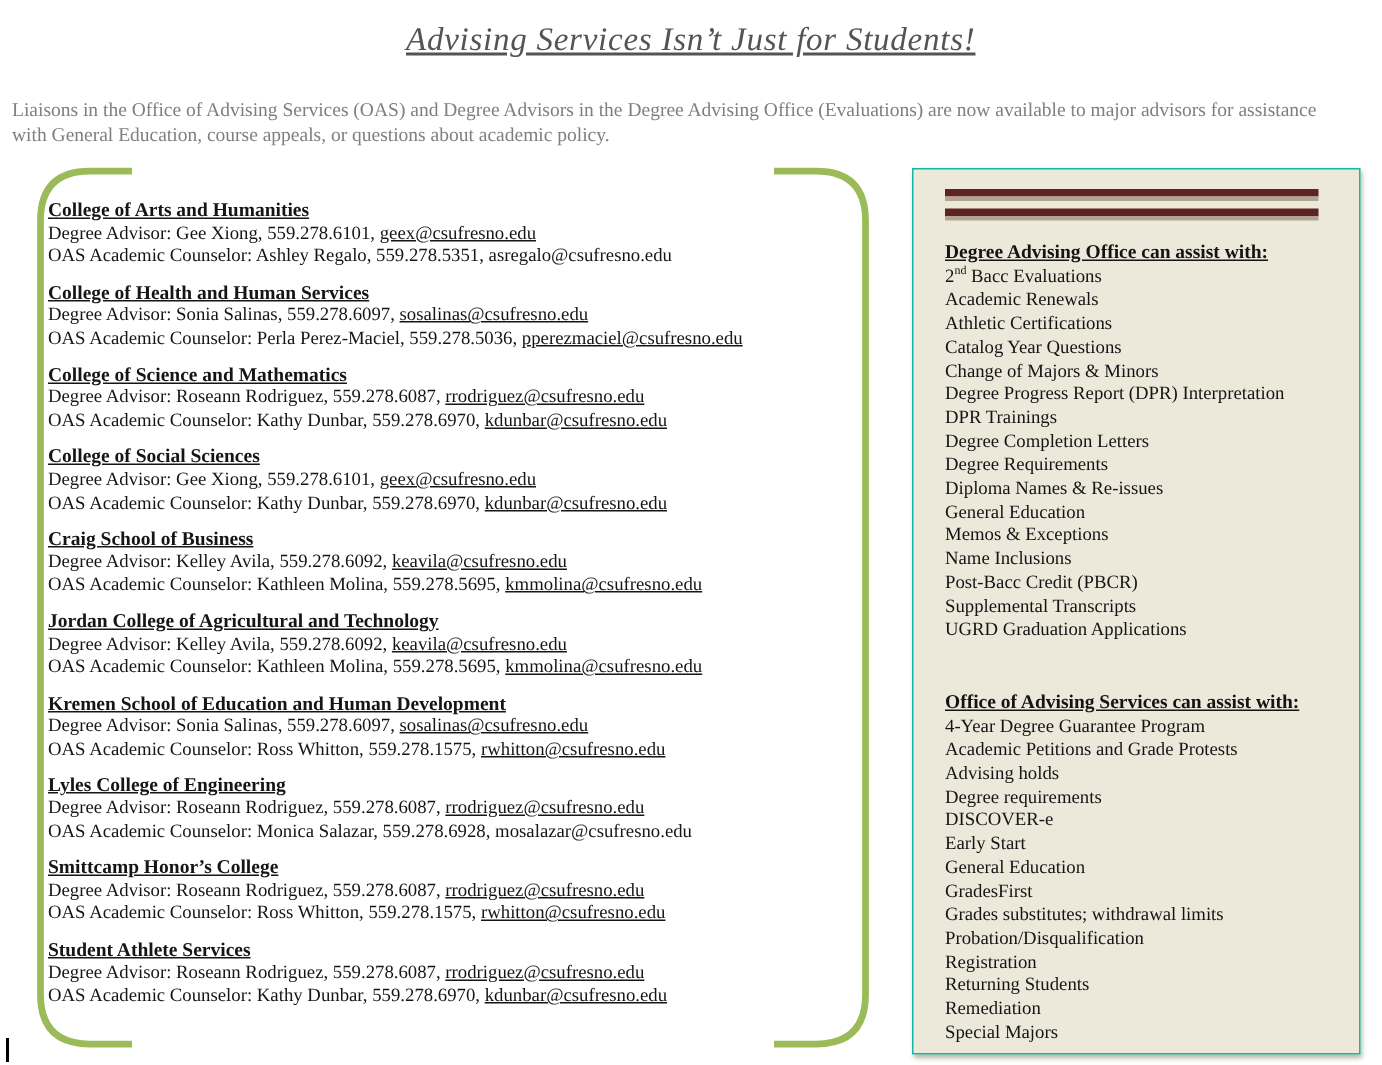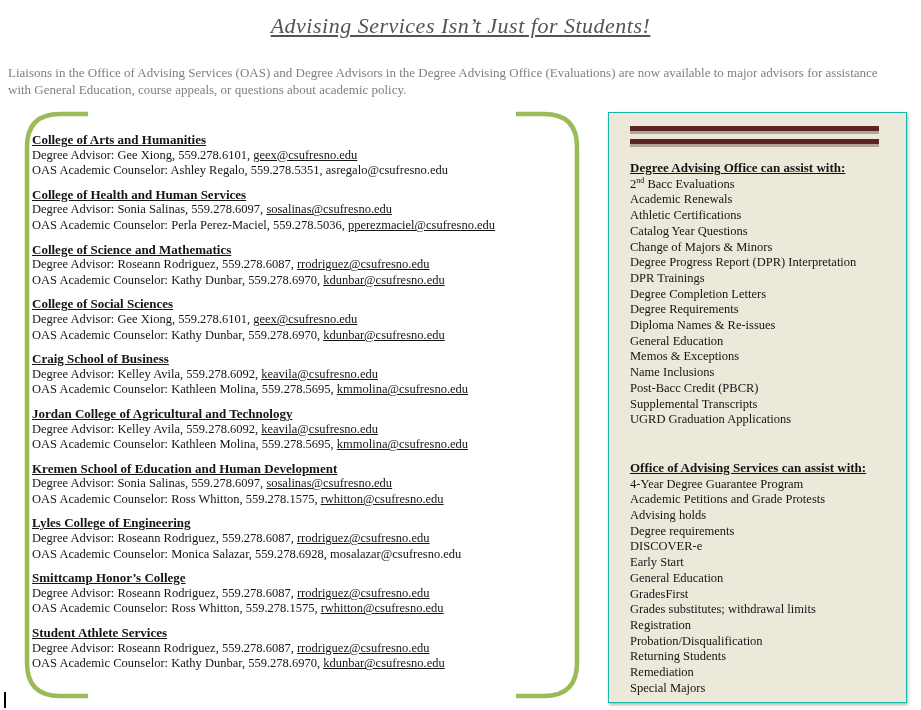--- a/index.html
+++ b/index.html
@@ -153,22 +153,22 @@
       <ul class="side-list">
         <li>4-Year Degree Guarantee Program</li>
         <li>Academic Petitions and Grade Protests</li>
         <li>Advising holds</li>
         <li>Degree requirements</li>
         <li>DISCOVER-e</li>
         <li>Early Start</li>
         <li>General Education</li>
         <li>GradesFirst</li>
         <li>Grades substitutes; withdrawal limits</li>
+        <li>Probation/Disqualification</li>
         <li>Registration</li>
-        <li>Probation/Disqualification</li>
         <li>Returning Students</li>
         <li>Remediation</li>
         <li>Special Majors</li>
       </ul>
 
     </div>
   </div>
 
   <div class="cursor-artifact"></div>
 

